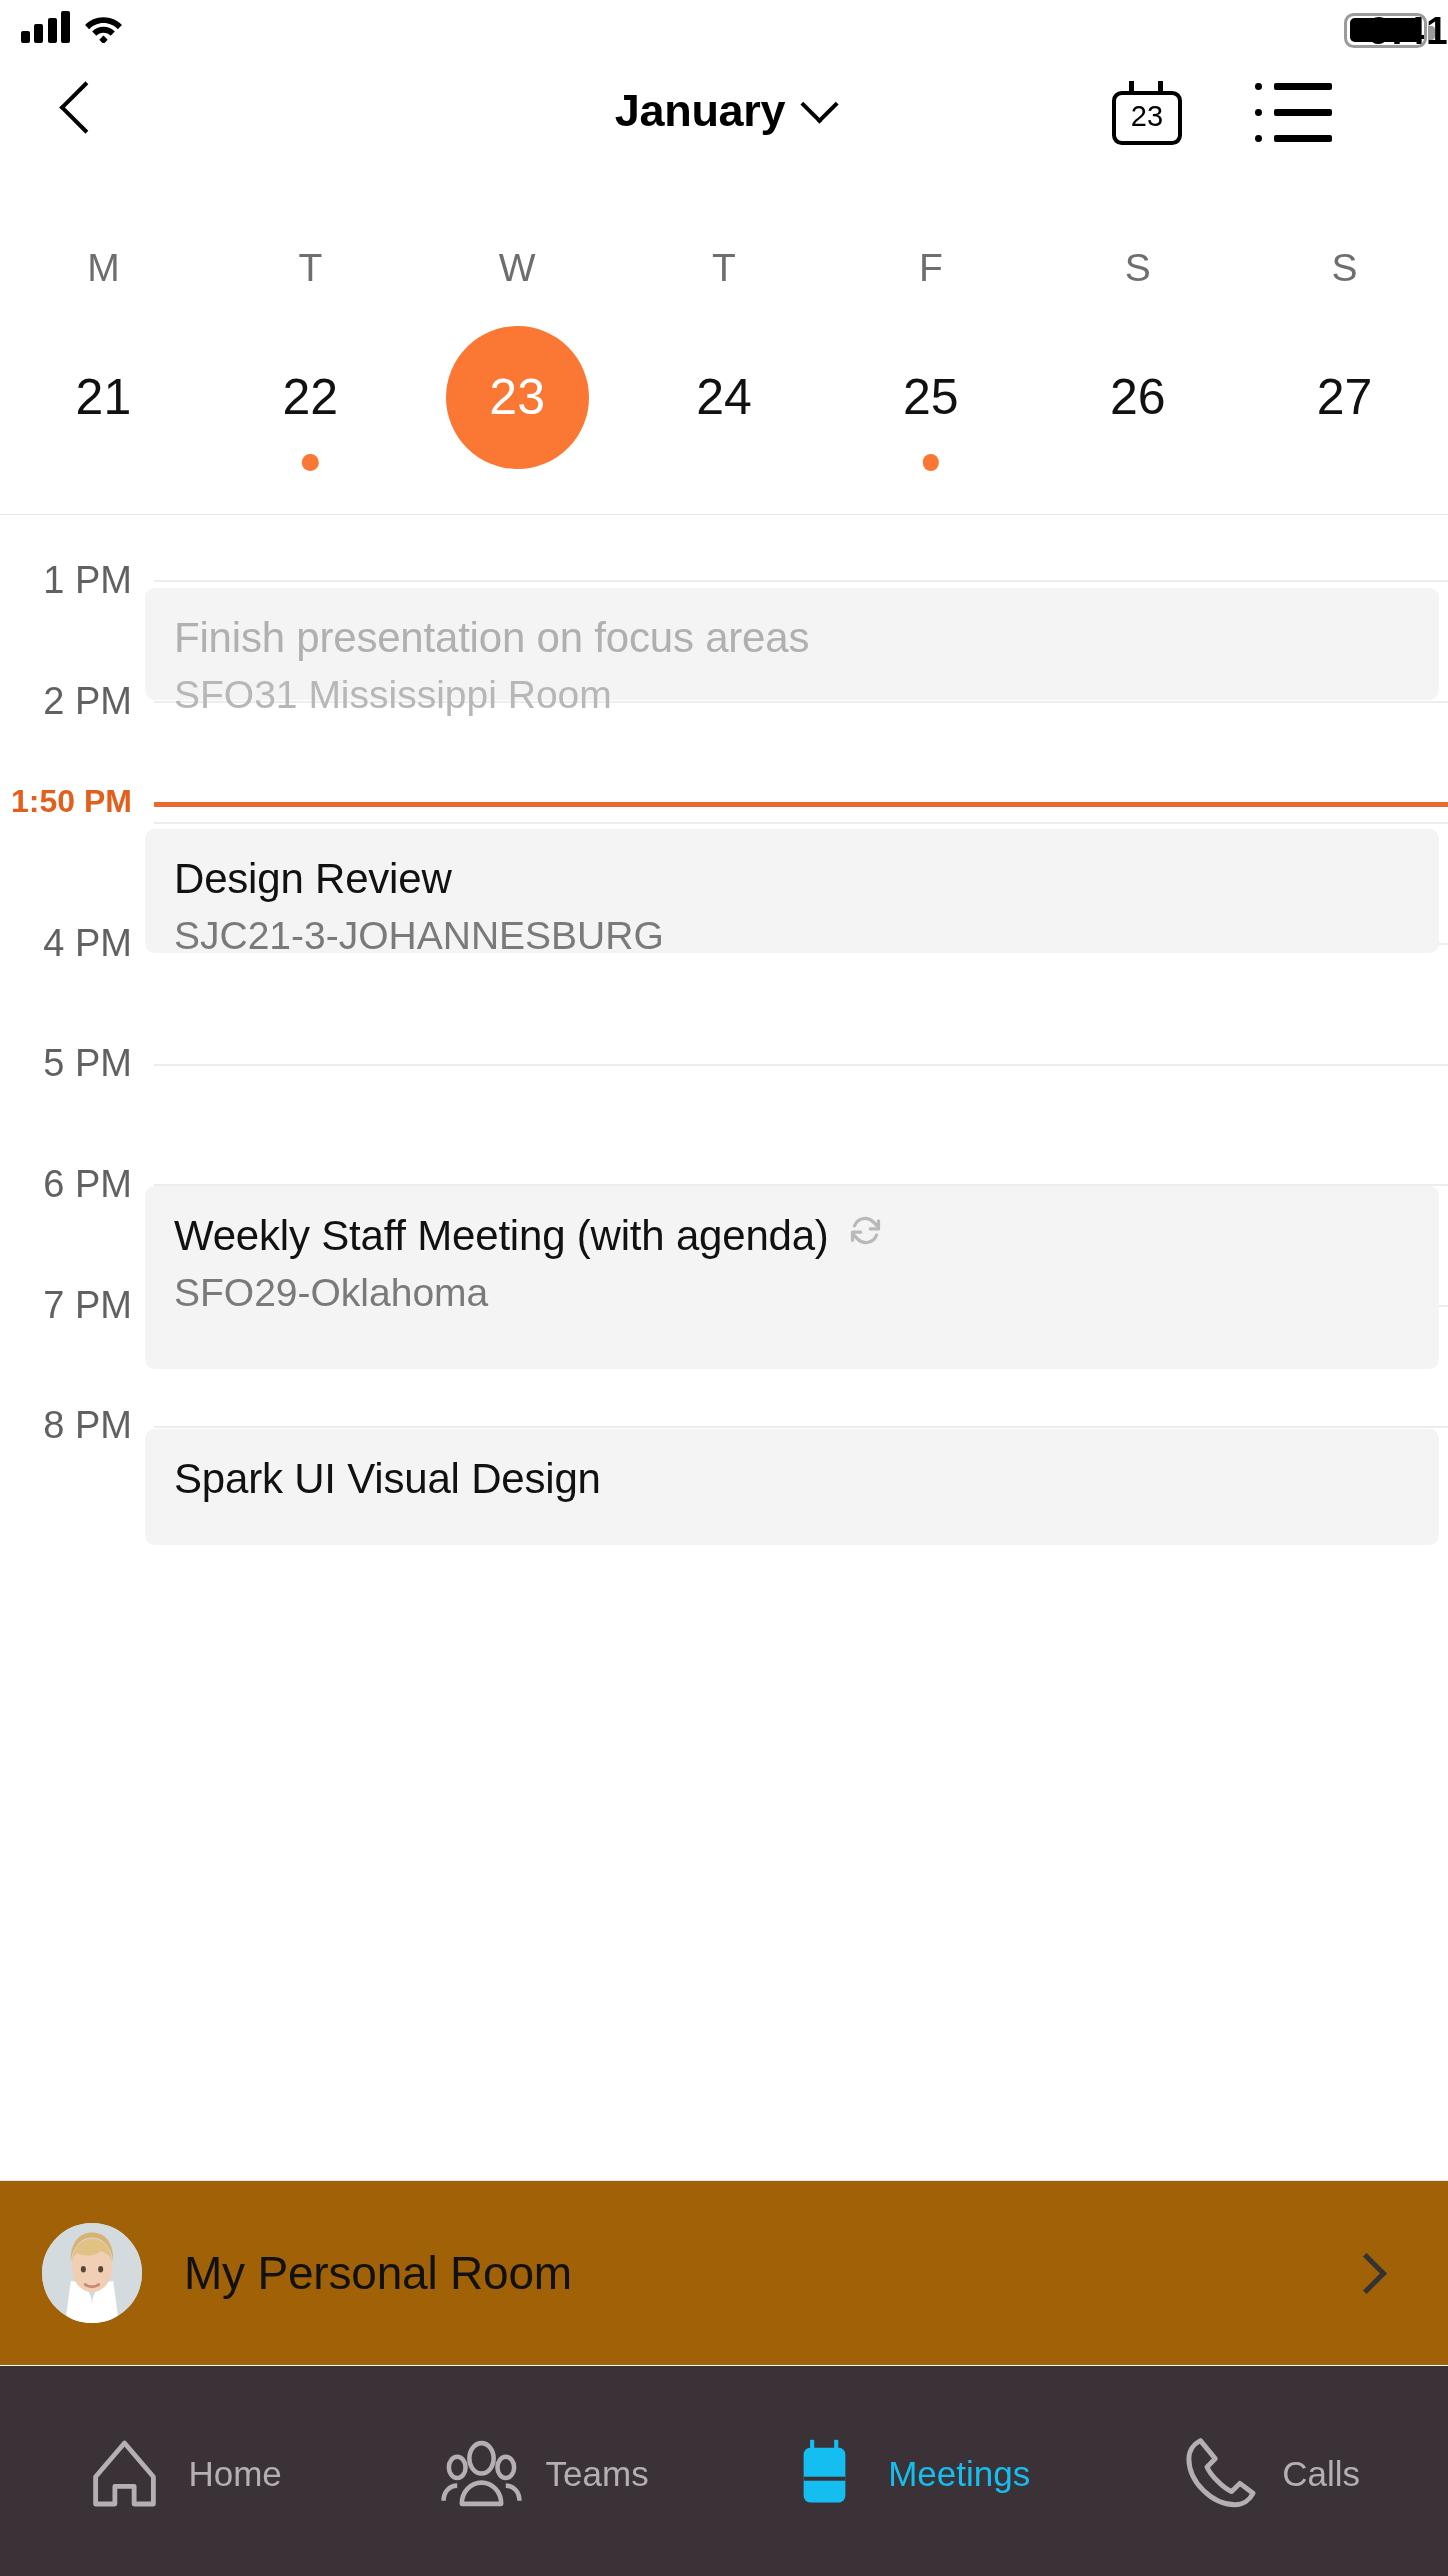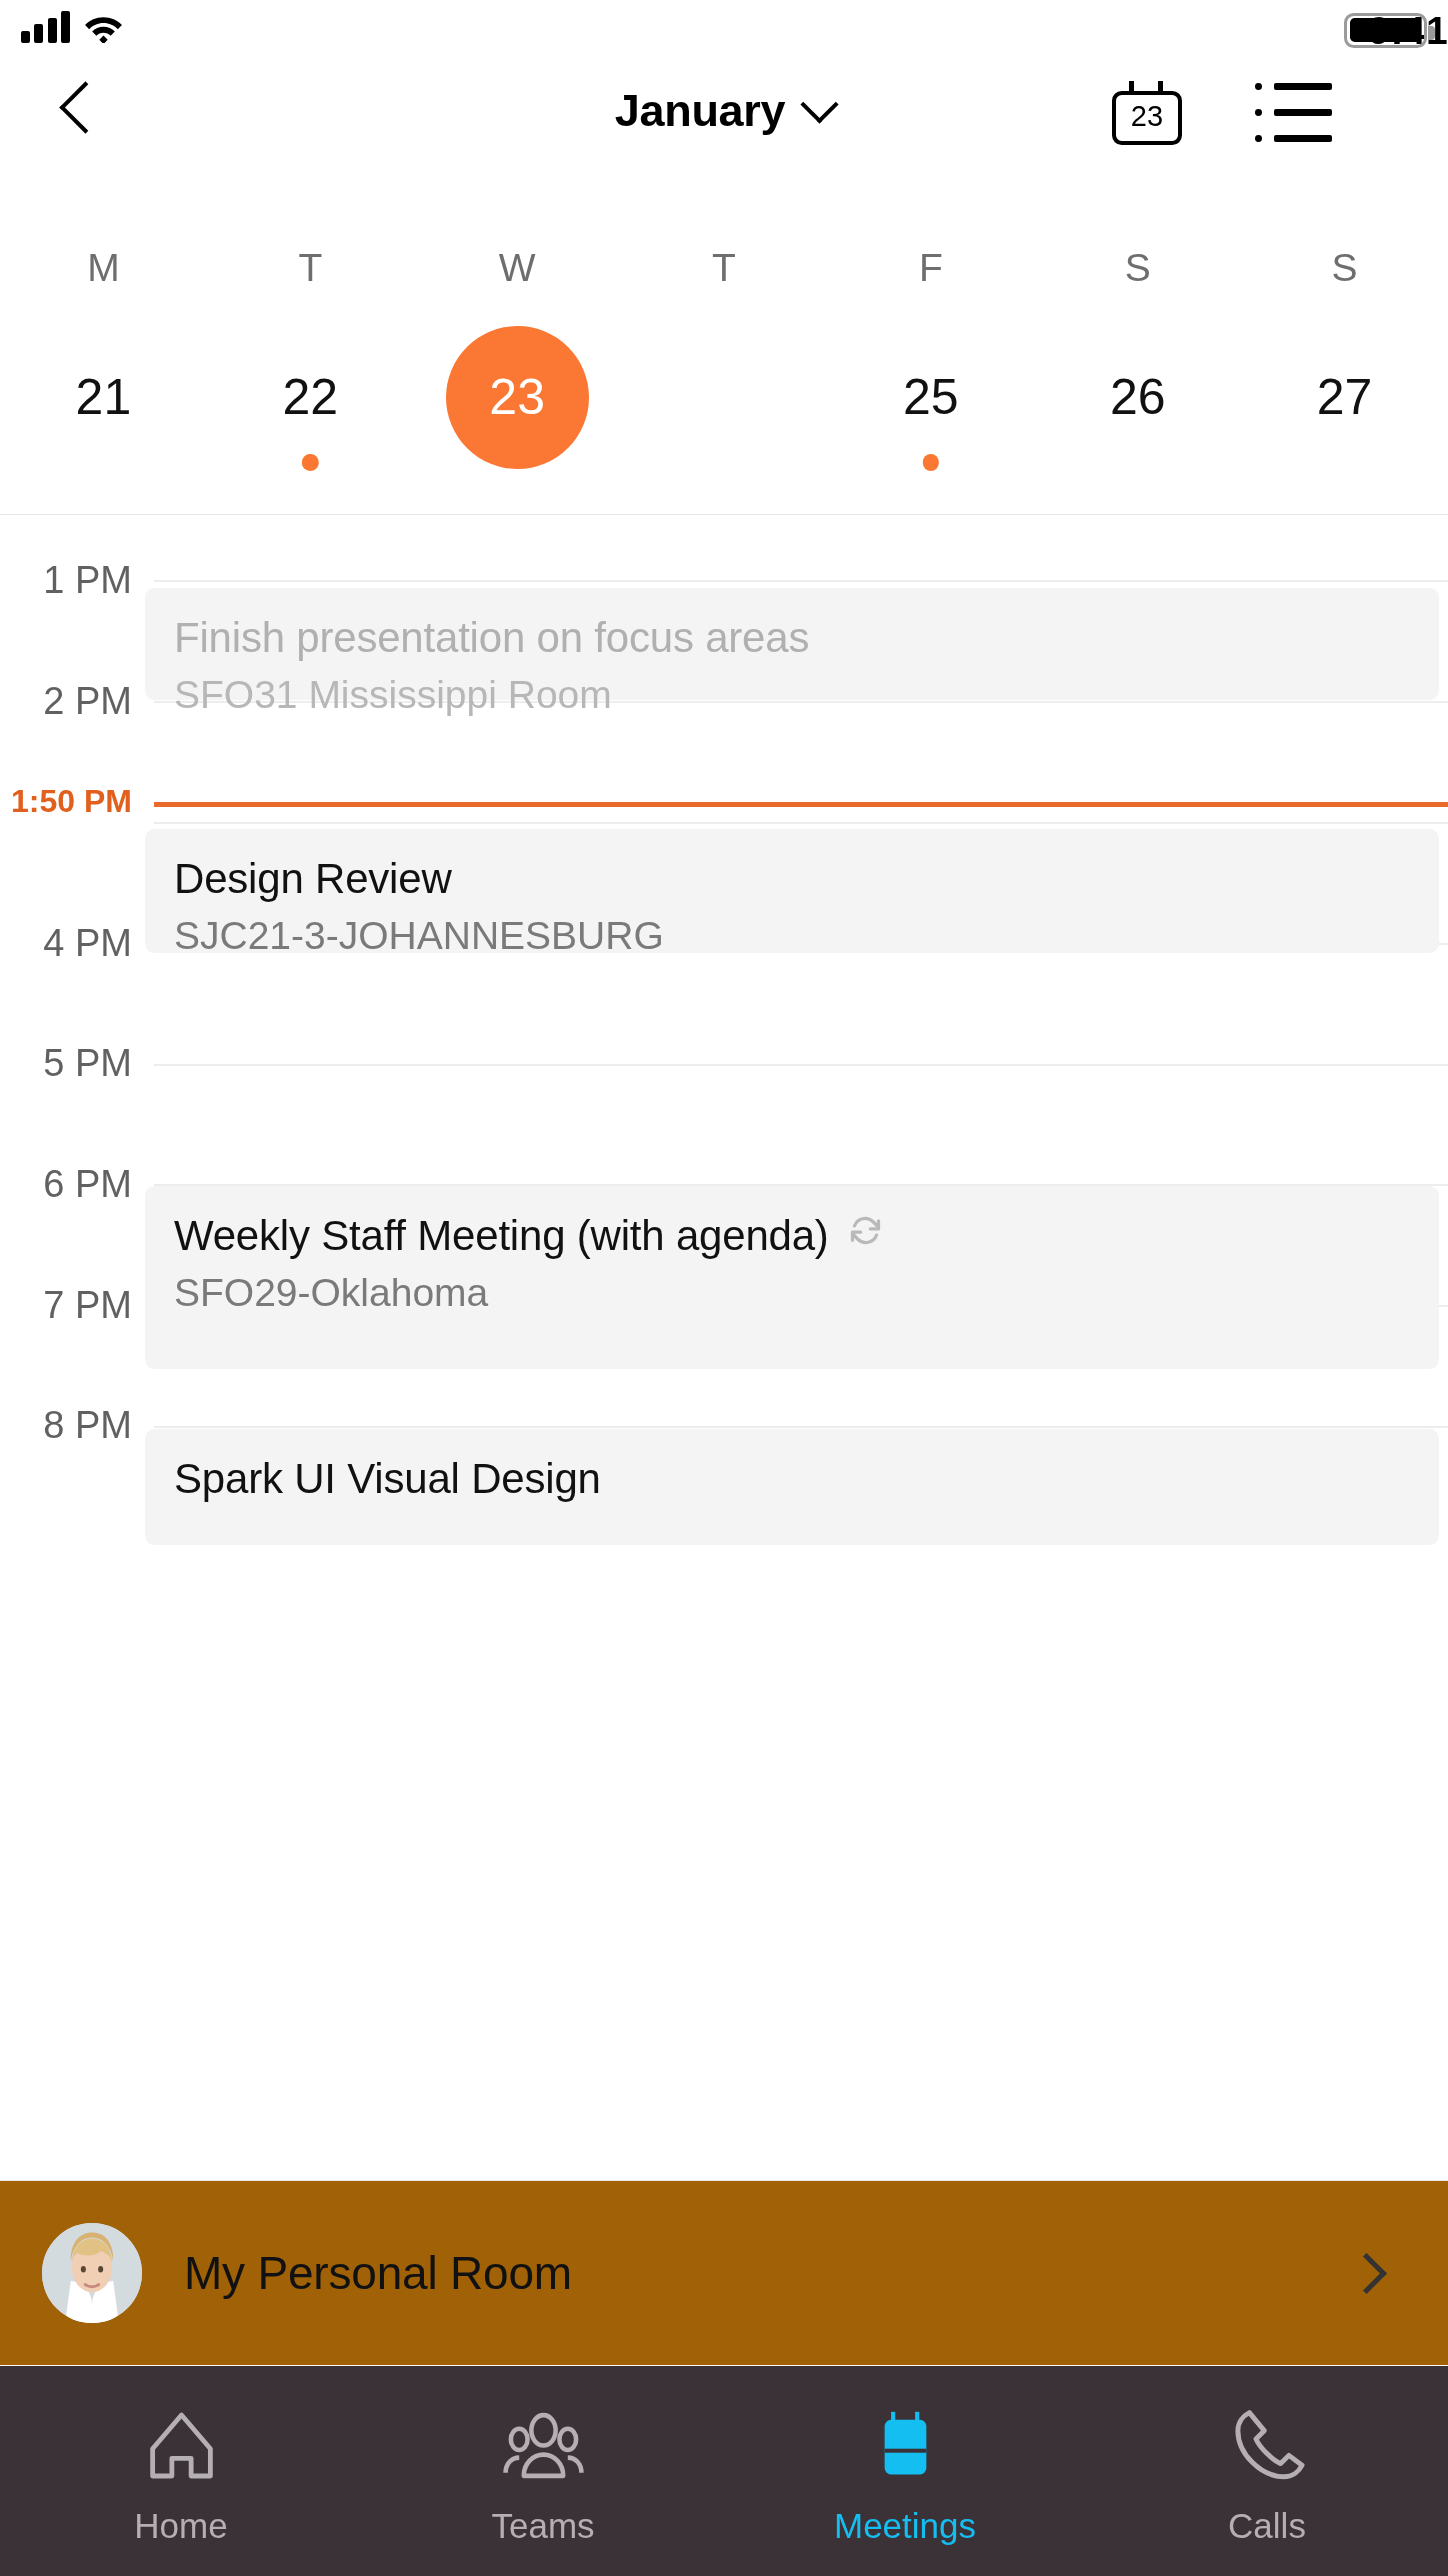--- a/index.html
+++ b/index.html
@@ -148,21 +148,21 @@
     width:29px; height:29px; border-right:5.8px solid #333; border-top:5.8px solid #333;
     transform:rotate(45deg); margin-right:25px;
   }
 
   
   .tabbar {
     position:absolute; left:0; bottom:0; width:1448px; height:210px;
     background:#3b3238; display:flex;
   }
   .tab {
-    flex:1; display:flex; flex-direction:column; align-items:center; justify-content:center;
+    flex:1; display:flex; flex-direction:row; align-items:center; justify-content:center;
     gap:19.3px; padding-top:5.8px;
   }
   .tab .ticon { width:89px; height:83px; display:flex; align-items:center; justify-content:center; }
   .tab .tlabel { font-size:35px; color:#b5aeb2; line-height:37px; }
   .tab.active .tlabel { color:#15bef0; }
 </style>
 </head>
 <body>
 
 <div class="phone">
@@ -234,20 +234,23 @@
           </div>
         </div>
         <div class="daycol">
           <div class="dow">W</div>
           <div class="daynum-wrap today">
             <div class="daynum">23</div>
           </div>
         </div>
         <div class="daycol">
           <div class="dow">T</div>
+          <div class="daynum-wrap">
+            <div class="daynum">24</div>
+          </div>
         </div>
         <div class="daycol">
           <div class="dow">F</div>
           <div class="daynum-wrap">
             <div class="daynum">25</div>
             <span class="evdot"></span>
           </div>
         </div>
         <div class="daycol">
           <div class="dow">S</div>

